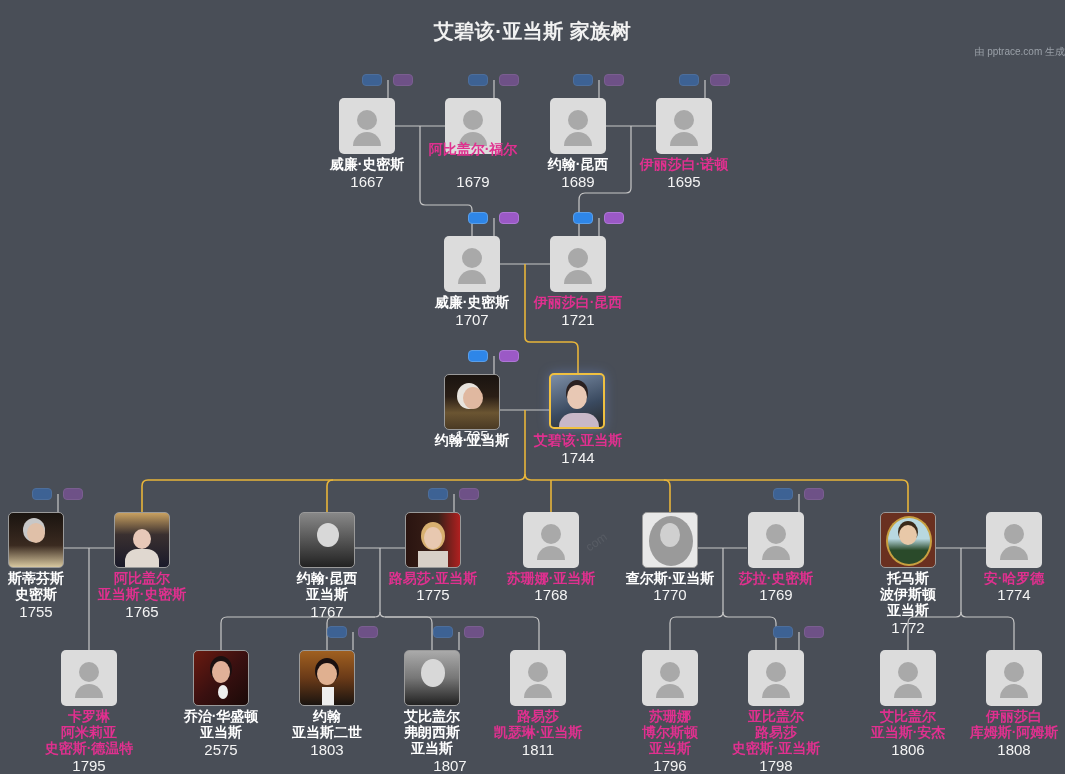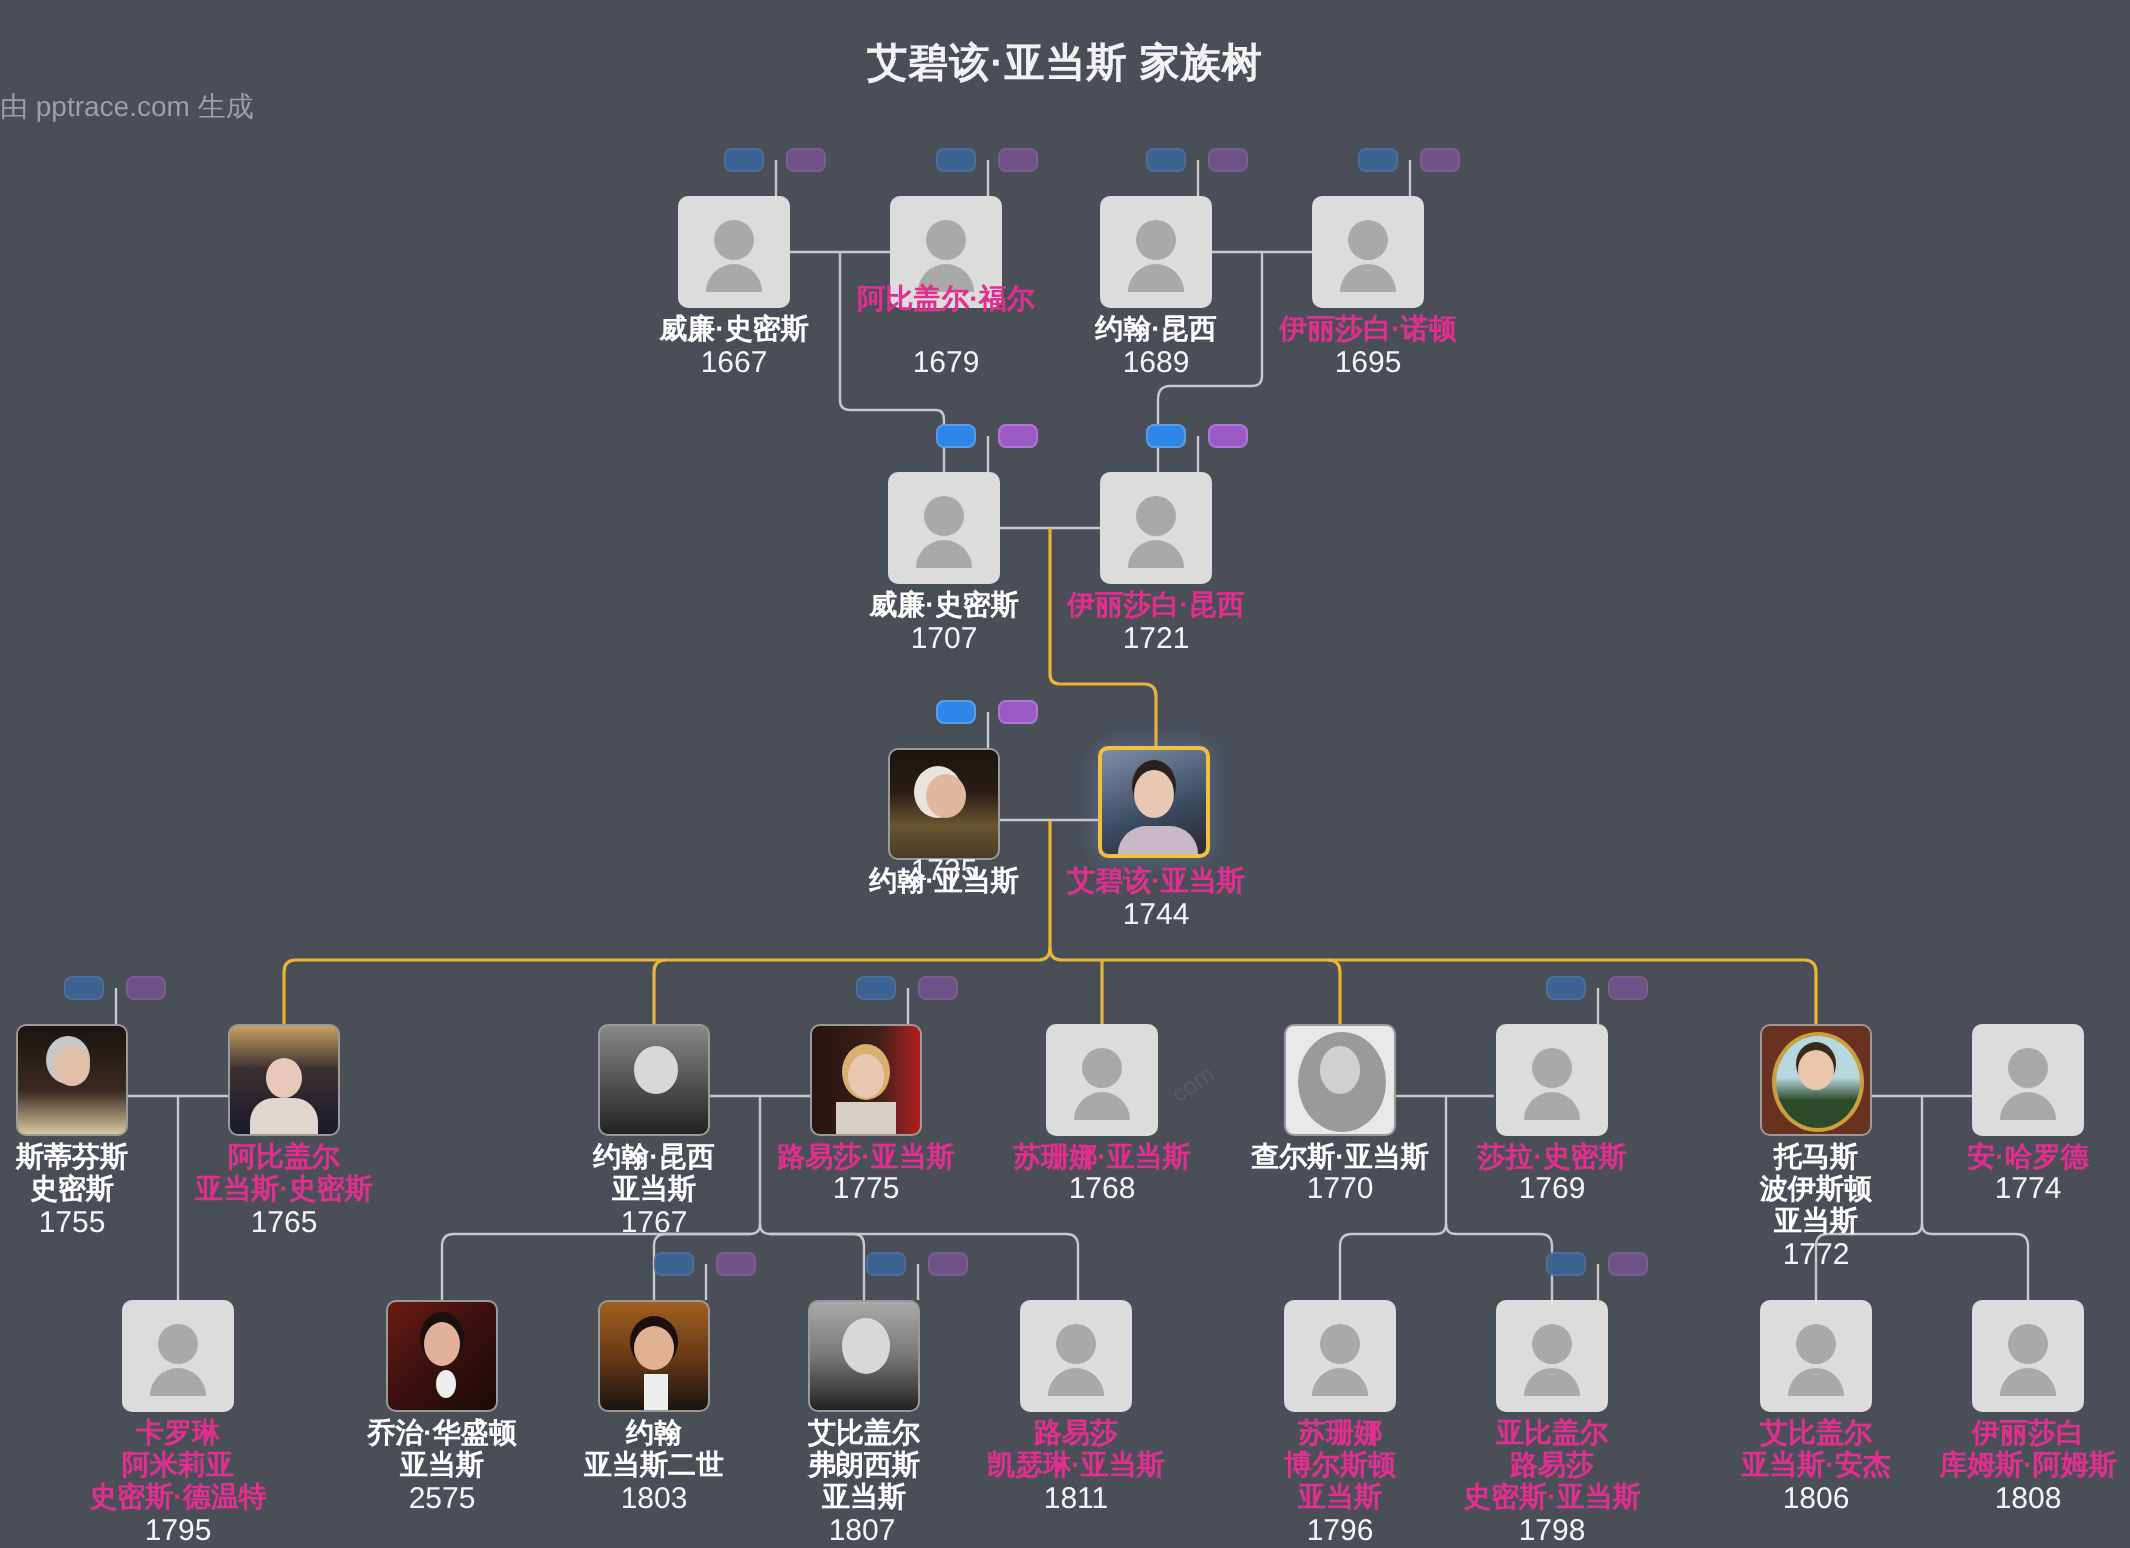--- a/index.html
+++ b/index.html
@@ -1,18 +1,18 @@
 <!DOCTYPE html>
 <html><head>
 <meta charset="utf-8">
 <style>
   html,body{margin:0;padding:0;}
   body{width:1065px;height:774px;background:#494e57;position:relative;overflow:hidden;font-family:"Liberation Sans","DejaVu Sans",sans-serif;}
   .title{position:absolute;left:0;width:1065px;top:18px;text-align:center;color:#f2f2f2;font-size:20px;font-weight:bold;letter-spacing:0.5px;}
-  .subtitle{position:absolute;left:0;width:1065px;top:45px;text-align:left;color:#9aa0a8;font-size:14px;}
+  .subtitle{position:absolute;left:0;width:1065px;top:45px;text-align:right;color:#9aa0a8;font-size:10px;}
   svg.lines{position:absolute;left:0;top:0;}
   .photo{position:absolute;width:56px;height:56px;border-radius:5px;overflow:hidden;box-sizing:border-box;}
   .photo.ph{background:#dcdcdc;}
   .photo.ph .head{position:absolute;left:18px;top:12px;width:20px;height:20px;border-radius:50%;background:#a9a9a9;}
   .photo.ph .body{position:absolute;left:14px;top:34px;width:28px;height:14px;border-radius:14px 14px 0 0;background:#a9a9a9;}
   .photo.por{border:1px solid #9a9a9a;}
   .photo.focal{border:2px solid #f0c040;box-shadow:0 0 12px rgba(120,160,255,0.35);}
   .name{position:absolute;width:130px;text-align:center;font-size:14px;font-weight:bold;line-height:16px;}
   .name.m{color:#ffffff;}
   .name.f{color:#e0308f;}
@@ -274,21 +274,21 @@
     <div style="position:absolute;left:22px;top:36px;width:12px;height:18px;background:#eee;"></div>
   </div>
   <div class="name m" style="left:262px;top:708px"><span>约翰</span><br><span>亚当斯二世</span></div>
   <div class="year" style="left:272px;top:742px">1803</div>
 </div>
 <div>
   <div class="photo por" style="left:404px;top:650px;background:linear-gradient(180deg,#aaa 0%,#777 50%,#222 100%)">
     <div style="position:absolute;left:16px;top:8px;width:24px;height:28px;border-radius:50%;background:#d8d8d8;"></div>
   </div>
   <div class="name m" style="left:367px;top:708px"><span>艾比盖尔</span><br><span>弗朗西斯</span><br><span>亚当斯</span></div>
-  <div class="year" style="left:376px;top:758px">1807</div>
+  <div class="year" style="left:395px;top:758px">1807</div>
 </div>
 <div>
   <div class="photo ph" style="left:510px;top:650px">
       <div class="head"></div>
       <div class="body"></div>
     </div>
   <div class="name f" style="left:473px;top:708px"><span>路易莎</span><br><span>凯瑟琳·亚当斯</span></div>
   <div class="year" style="left:483px;top:742px">1811</div>
 </div>
 <div>

